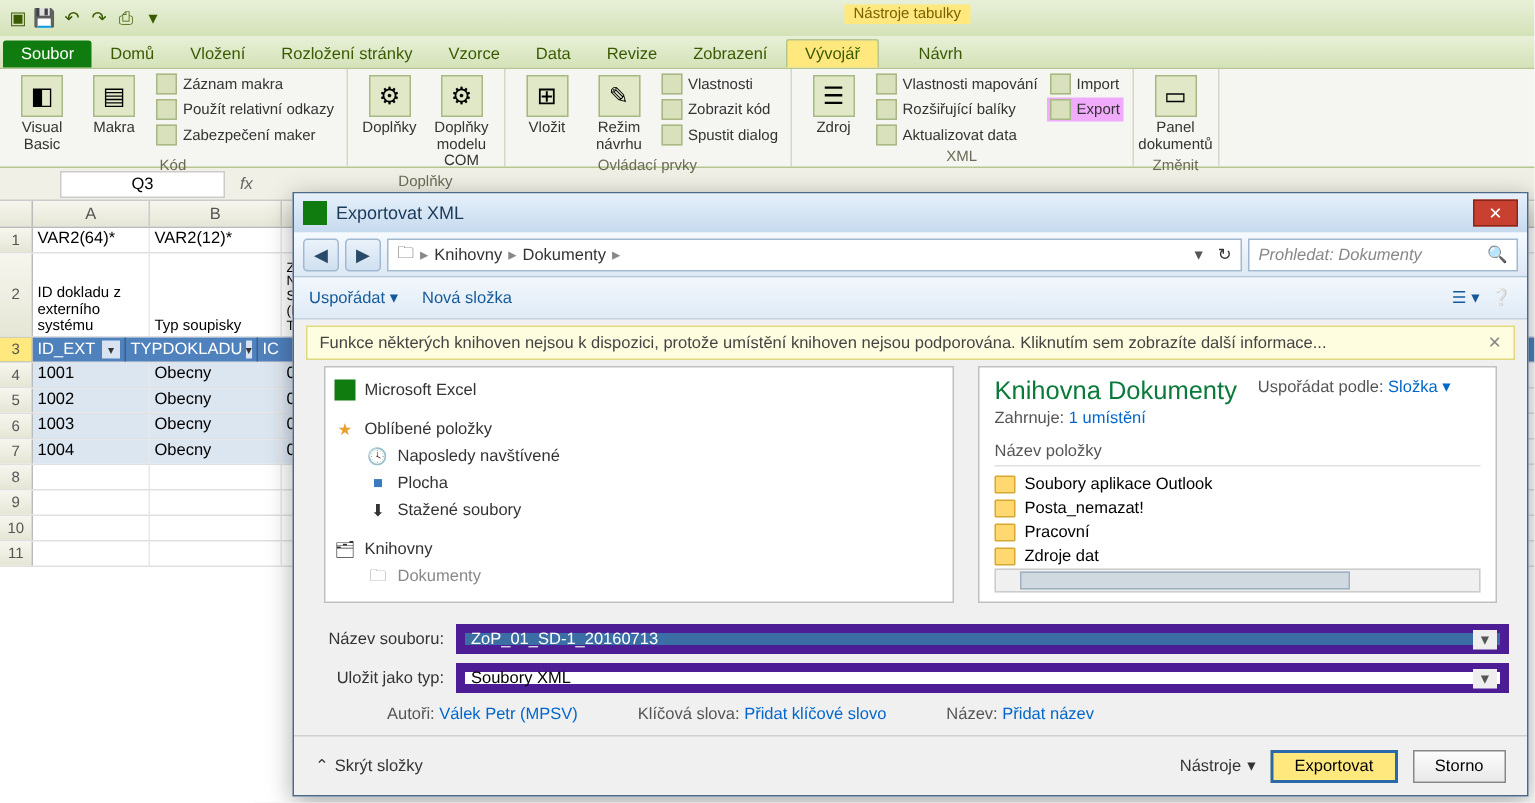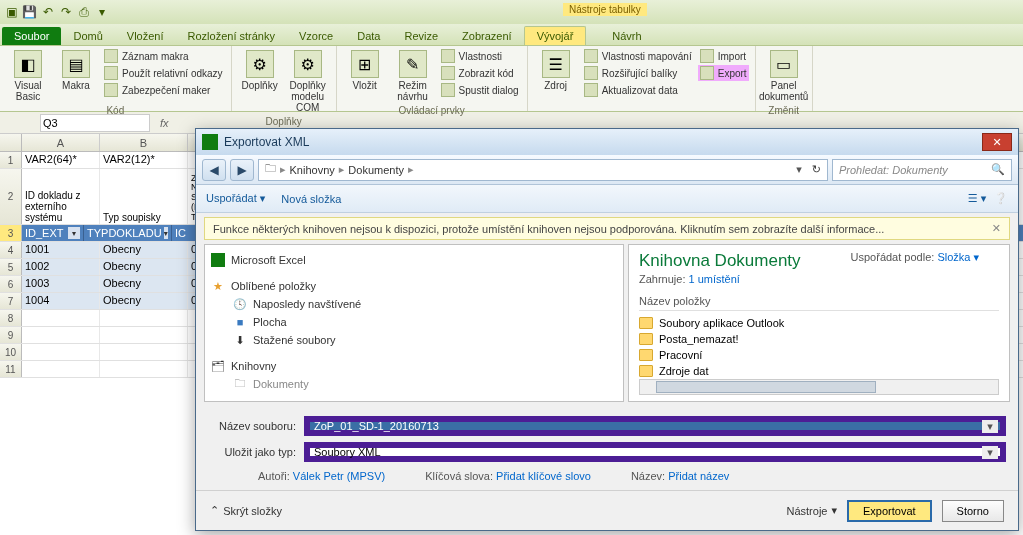--- a/index.html
+++ b/index.html
@@ -27,21 +27,21 @@
 .big-btn { display: flex; flex-direction: column; align-items: center; width: 44px; padding: 2px; cursor: pointer; }
 .big-btn .ico { width: 28px; height: 28px; background: #e0e8c8; border: 1px solid #a8b884; display: flex; align-items: center; justify-content: center; font-size: 16px; }
 .big-btn span { font-size: 10px; text-align: center; line-height: 1.1; margin-top: 2px; color: #333; }
 .small-list { display: flex; flex-direction: column; gap: 1px; }
 .small-item { display: flex; align-items: center; gap: 4px; font-size: 10px; color: #333; padding: 1px 2px; cursor: pointer; white-space: nowrap; }
 .small-item .si { width: 14px; height: 14px; background: #d8e0bc; border: 1px solid #a8b884; display: inline-block; }
 .small-item.highlight { background: #f0abfc; }
 
 
 .formula-bar { height: 22px; border-bottom: 1px solid #ccc; display: flex; align-items: center; background: #f0f0e6; }
-.name-box { width: 110px; text-align: left; border: 1px solid #ccc; background: #fff; margin: 0 4px 0 40px; font-size: 11px; padding: 2px; }
+.name-box { width: 110px; text-align: center; border: 1px solid #ccc; background: #fff; margin: 0 4px 0 40px; font-size: 11px; padding: 2px; }
 .fx { padding: 0 6px; color: #666; font-style: italic; }
 
 
 .grid-area { position: relative; }
 .col-headers { display: flex; height: 18px; background: linear-gradient(#f6f6ee, #e6e6d6); border-bottom: 1px solid #bbb; }
 .rh-corner { width: 22px; border-right: 1px solid #bbb; }
 .ch { border-right: 1px solid #ccc; text-align: center; font-size: 11px; color: #555; line-height: 18px; }
 .rows { }
 .gr { display: flex; height: 17px; border-bottom: 1px solid #e0e0e0; }
 .gr .rh { width: 22px; background: linear-gradient(#f6f6ee, #e6e6d6); border-right: 1px solid #bbb; text-align: center; font-size: 10px; color: #555; line-height: 17px; }
@@ -64,21 +64,21 @@
 .navbtn { width: 24px; height: 22px; background: linear-gradient(#eaf2fa,#d0e0f0); border: 1px solid #a0b8d0; border-radius: 3px; display: flex; align-items: center; justify-content: center; font-size: 12px; color: #2a4a6a; }
 .loc-box { flex: 1; height: 22px; background: #fff; border: 1px solid #a0b8d0; display: flex; align-items: center; padding: 0 6px; font-size: 11px; color: #333; gap: 4px; }
 .loc-box .sep { color: #888; }
 .loc-box .dd2 { margin-left: auto; color: #555; }
 .search-box { width: 180px; height: 22px; background: #fff; border: 1px solid #a0b8d0; padding: 0 6px; font-size: 11px; color: #888; font-style: italic; display: flex; align-items: center; }
 .search-box .mag { margin-left: auto; color: #2a6aaa; font-style: normal; }
 .dlg-toolbar { height: 28px; background: linear-gradient(#f2f7fc,#e0ebf6); border-bottom: 1px solid #c0d0e0; display: flex; align-items: center; padding: 0 10px; gap: 16px; font-size: 11px; color: #145a9a; }
 .dlg-toolbar .tb-right { margin-left: auto; display: flex; gap: 8px; align-items: center; }
 .warn-bar { background: #fffde0; border: 1px solid #e0d880; margin: 4px 8px; padding: 4px 8px; font-size: 11px; color: #444; display: flex; align-items: center; }
 .warn-bar .x { margin-left: auto; color: #888; cursor: pointer; }
-.dlg-body { flex: 1; display: flex; padding: 0 8px 8px; gap: 4px; overflow: hidden; }
+.dlg-body { flex: 1; display: flex; padding: 0 20px 8px; gap: 16px; overflow: hidden; }
 .tree-pane { width: 420px; background: #fff; border: 1px solid #c0c0c0; padding: 6px; font-size: 11px; overflow: auto; }
 .tree-pane .troot { display: flex; align-items: center; gap: 6px; padding: 2px 0; color: #333; }
 .tree-pane .tico { width: 14px; height: 14px; display: inline-flex; align-items: center; justify-content: center; }
 .tree-pane .indent { padding-left: 22px; }
 .right-pane { flex: 1; background: #fff; border: 1px solid #c0c0c0; padding: 6px 10px; font-size: 11px; display: flex; flex-direction: column; }
 .lib-title { font-size: 17px; color: #0a7a3a; font-family: "Segoe UI Light", sans-serif; }
 .lib-sub { font-size: 11px; color: #555; margin-top: 2px; }
 .lib-sub a { color: #0066cc; }
 .sort-by { position: absolute; right: 30px; font-size: 11px; color: #555; }
 .sort-by a { color: #0066cc; }
@@ -231,20 +231,21 @@
         <div class="small-item">
             <span class="si"></span>
             <span>Import</span>
           </div>
         <div class="small-item highlight">
             <span class="si"></span>
             <span>Export</span>
           </div>
       </div>
     </div>
+    <div class="group-label">XML</div>
   </div>
 
   <div class="group">
     <div class="group-content">
       <div class="big-btn">
           <div class="ico">▭</div>
           <span>Panel
 dokumentů</span>
         </div>
     </div>

